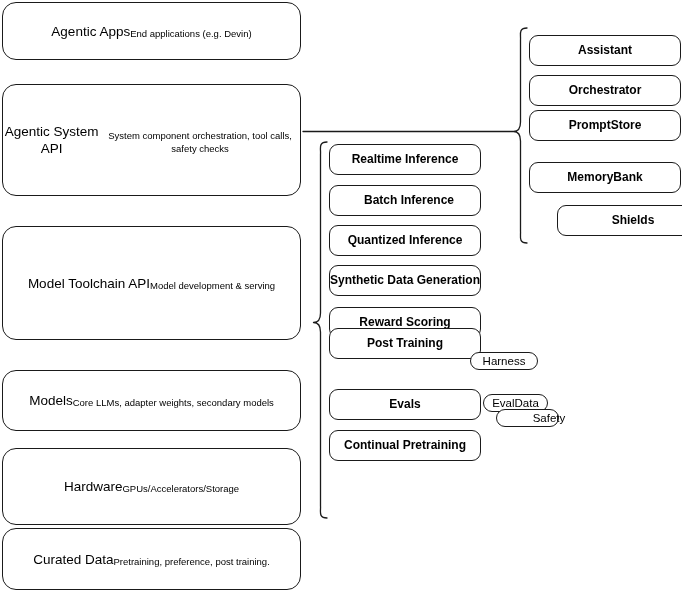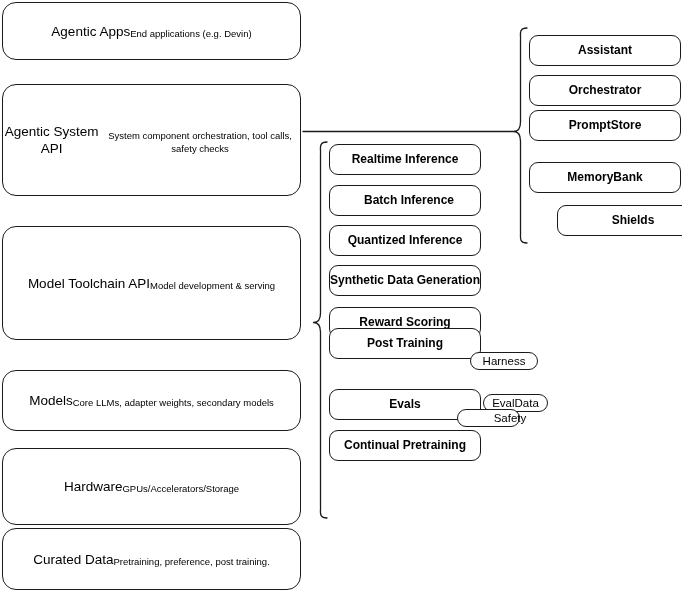--- a/index.html
+++ b/index.html
@@ -184,21 +184,21 @@
   <div class="box chip mid" style="top:430px;">
     <span class="label">Continual Pretraining</span>
   </div>
 
   <div class="pill" style="left:470px; top:352px; width:68px;">
     <span>Harness</span>
   </div>
   <div class="pill" style="left:467px; top:394px; width:65px;margin-left:16px;">
     <span>EvalData</span>
   </div>
-  <div class="pill" style="left:457px; top:409px; width:63px;padding-left:43px;">
+  <div class="pill" style="left:496px; top:409px; width:63px;padding-left:43px;">
     <span>Safety</span>
   </div>
 
   <div class="box chip right" style="top:35px;">
     <span class="label">Assistant</span>
   </div>
   <div class="box chip right" style="top:75px;">
     <span class="label">Orchestrator</span>
   </div>
   <div class="box chip right" style="top:110px;">

